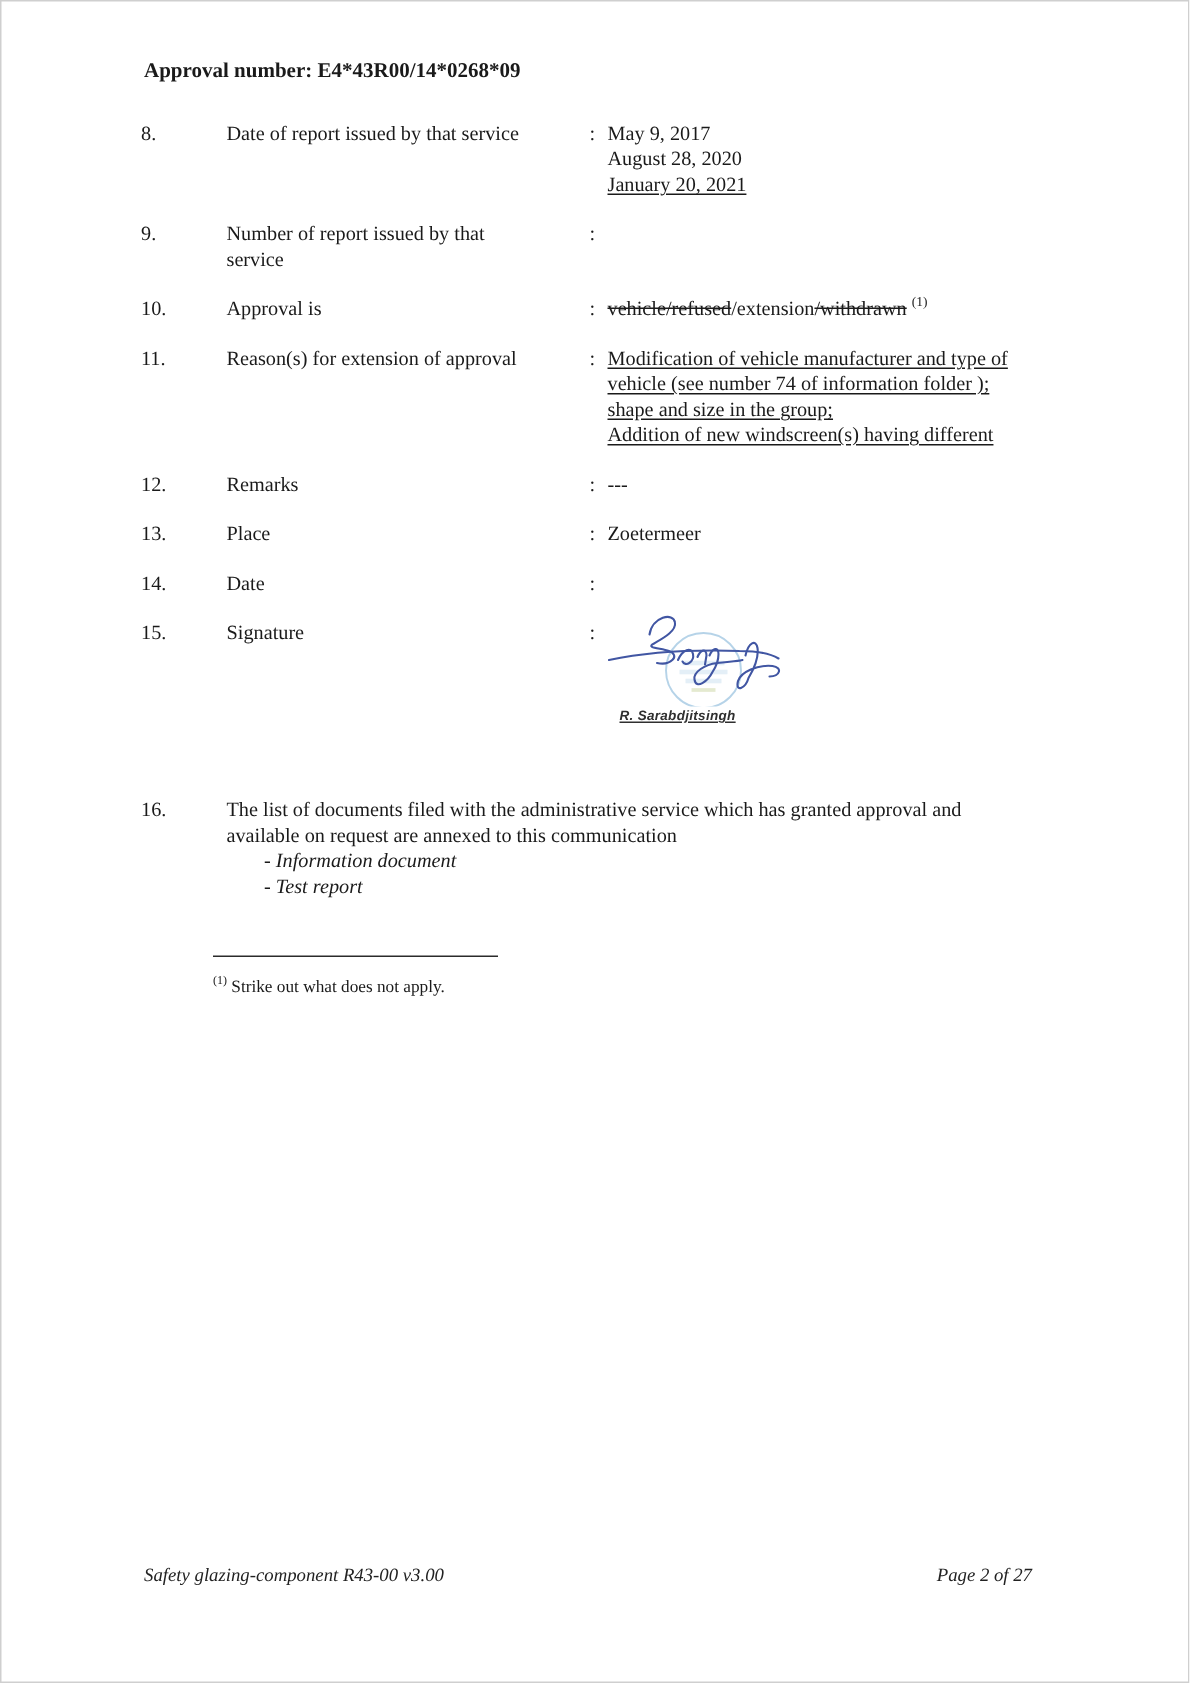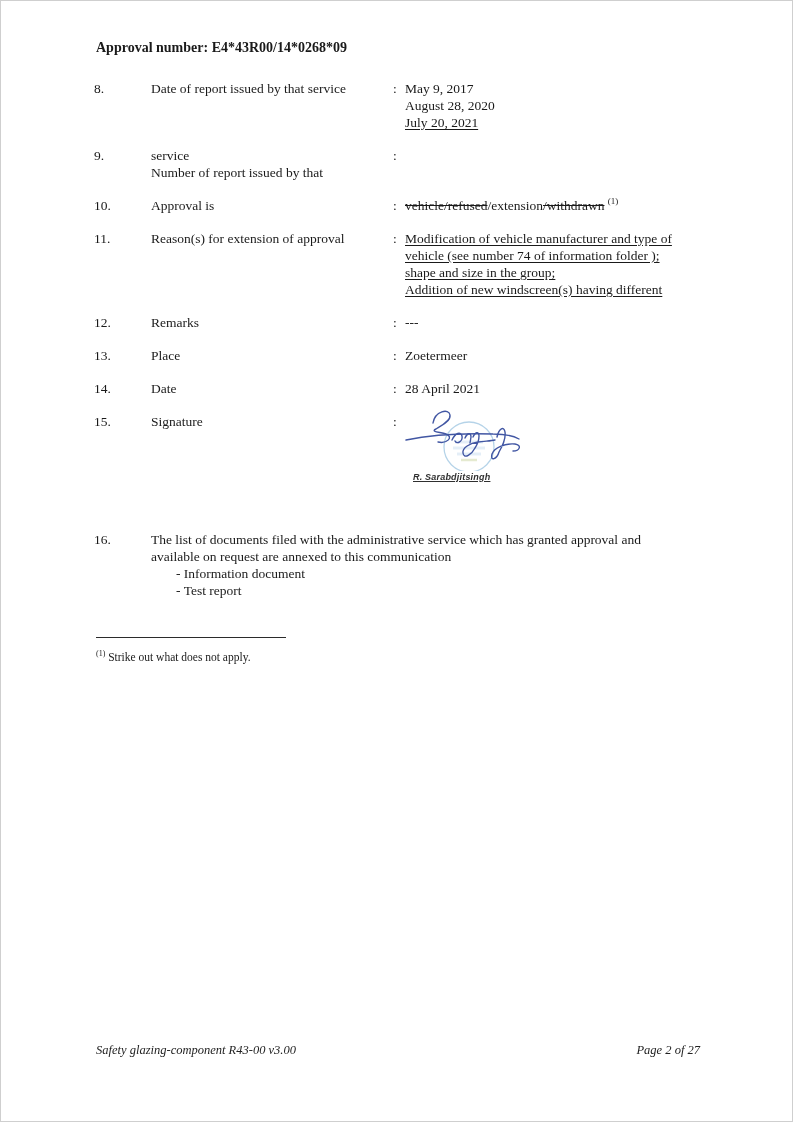--- a/index.html
+++ b/index.html
@@ -13,33 +13,33 @@
   .doc-header{font-weight:bold;font-size:14px;margin-left:2px;margin-bottom:24px;}
   .row{display:grid;grid-template-columns:57px 242px 12px 1fr;margin-bottom:16px;}
   .row16{display:grid;grid-template-columns:57px 1fr;margin-top:45px;}
   .num{}
   .label{padding-right:8px;}
   .colon{}
   .val-line{white-space:nowrap;}
   .u{text-decoration:underline;text-underline-offset:2px;}
   .strike{text-decoration:line-through;}
   sup.fnref{font-size:9px;line-height:0;vertical-align:6px;}
-  .doc-list{margin-left:25px;}
+  .doc-list{margin-left:25px;font-style:italic;}
   .sig-block{margin-top:-6px;}
   .sig-art{display:block;}
   .sig-name{
     font-family:"Liberation Sans",sans-serif;font-weight:bold;font-style:italic;
     font-size:9px;color:#2f2f2f;margin-left:8px;margin-top:-2px;letter-spacing:.2px;text-decoration:underline;
   }
-  .footnote{margin-top:38px;}
+  .footnote{margin-top:38px;margin-left:46px;}
   .footnote-rule{width:190px;border:0;border-top:1.6px solid #2b2b2b;margin:0 0 7px 2px;}
   .footnote-text{font-size:11.5px;margin-left:2px;}
   .footnote-text sup{font-size:8px;vertical-align:5px;}
   .footer{
-    position:absolute;left:95px;right:92px;top:1041px;
+    position:absolute;left:95px;right:104px;top:1041px;
     display:flex;justify-content:space-between;
     font-style:italic;font-size:12.5px;color:#222;
   }
 </style>
 </head>
 <body>
 
 <div class="page">
   <div class="content">
 
@@ -48,29 +48,29 @@
       <span>E4*43R00/14*0268*09</span>
     </div>
 
     <div class="row">
       <div class="num">8.</div>
       <div class="label">Date of report issued by that service</div>
       <div class="colon">:</div>
       <div>
         <div class="val-line">May 9, 2017</div>
         <div class="val-line">August 28, 2020</div>
-        <div class="val-line"><span class="u">July 20, 2021</span></div>
+        <div class="val-line"><span class="u">January 20, 2021</span></div>
       </div>
     </div>
 
     <div class="row">
       <div class="num">9.</div>
       <div class="label">
+        <div>Number of report issued by that</div>
         <div>service</div>
-        <div>Number of report issued by that</div>
       </div>
       <div class="colon">:</div>
     </div>
 
     <div class="row">
       <div class="num">10.</div>
       <div class="label">Approval is</div>
       <div class="colon">:</div>
       <div class="val-line">
         <span class="strike">vehicle/refused</span><span>/extension</span><span class="strike">/withdrawn</span>
@@ -101,21 +101,20 @@
       <div class="num">13.</div>
       <div class="label">Place</div>
       <div class="colon">:</div>
       <div class="val-line">Zoetermeer</div>
     </div>
 
     <div class="row">
       <div class="num">14.</div>
       <div class="label">Date</div>
       <div class="colon">:</div>
-      <div class="val-line">28 April 2021</div>
     </div>
 
     <div class="row">
       <div class="num">15.</div>
       <div class="label">Signature</div>
       <div class="colon">:</div>
       <div class="sig-block">
         <svg class="sig-art" width="125" height="64" viewBox="0 0 125 64" aria-hidden="true">
 
           <g opacity="0.9">

